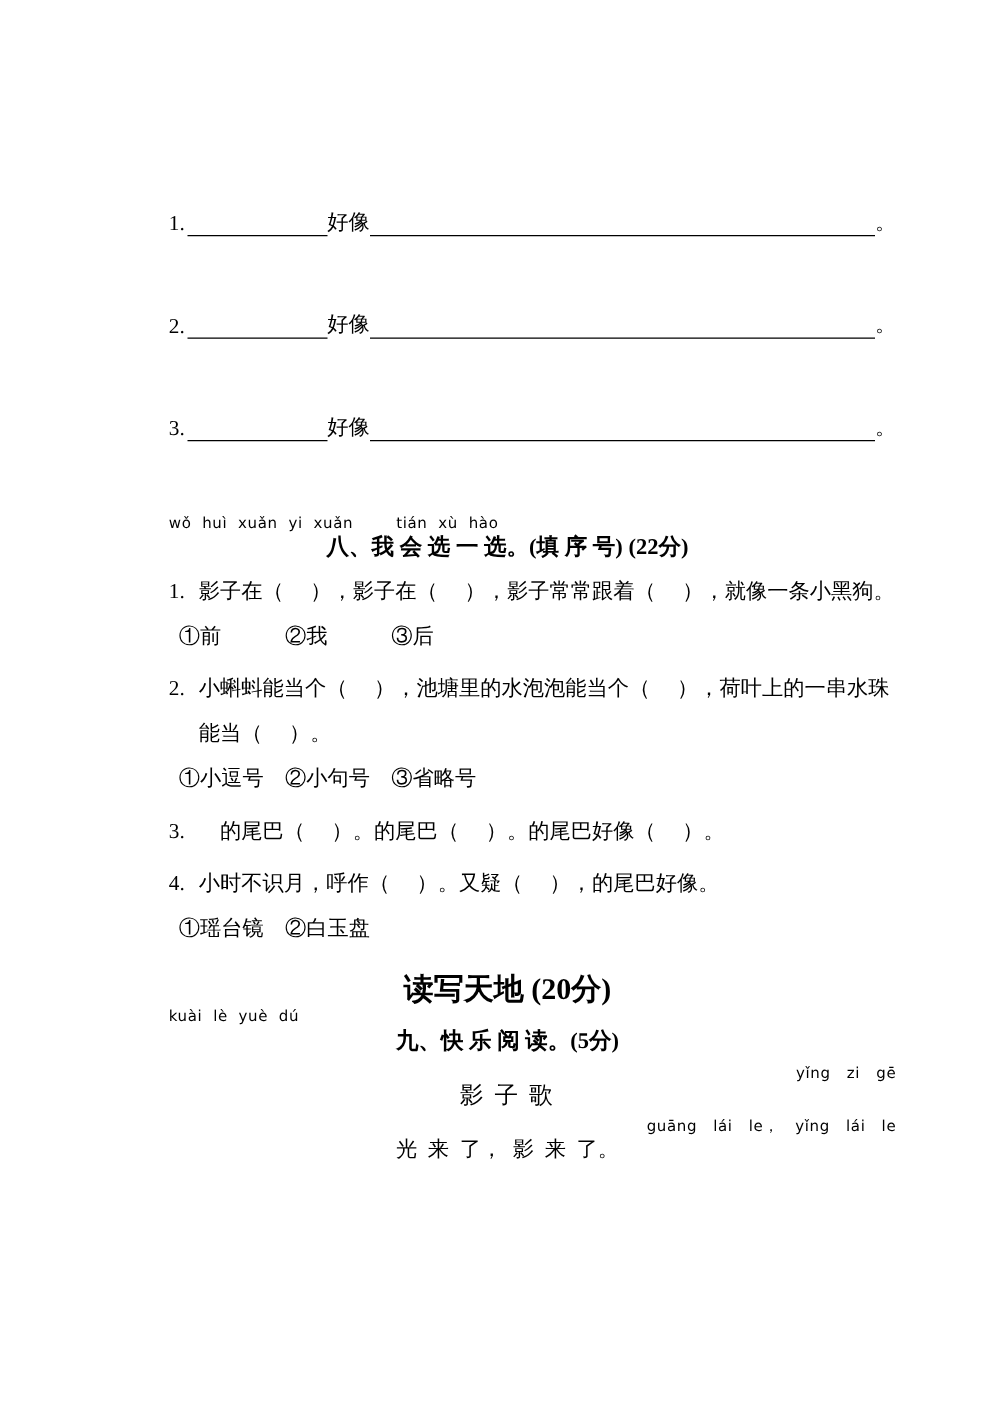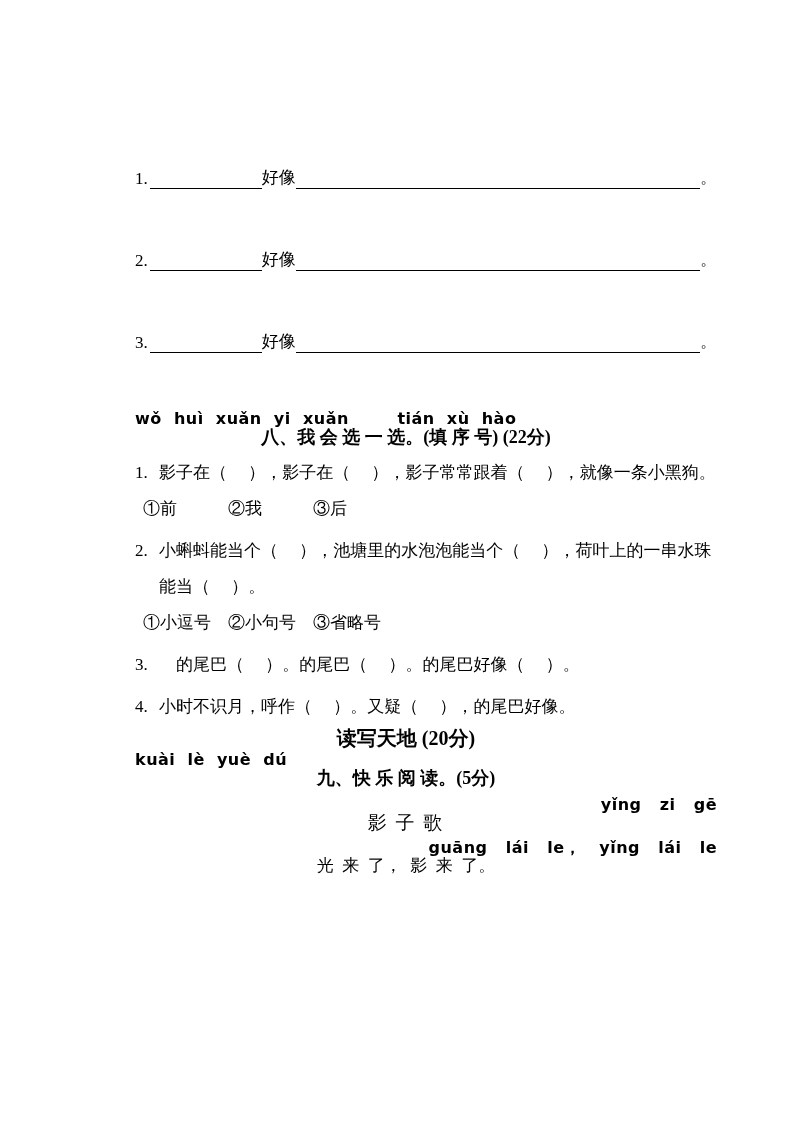--- a/index.html
+++ b/index.html
@@ -32,25 +32,24 @@
     border-bottom: 1px solid #000;
     height: 1.15em;
   }
   .blank.short { width: 112px; }
   .blank.long  { flex: 1; min-width: 300px; }
 
   
   .section-head { margin-top: 2px; }
   .pinyin {
     font-family: "DejaVu Sans", sans-serif;
-    font-size: 16px;
+    font-size: 12px;
     line-height: 13px;
     letter-spacing: 0.5px;
     white-space: pre;
-    font-weight: bold;
   }
   .head-text {
     font-weight: bold;
     font-size: 18px;
     line-height: 24px;
     white-space: pre;
     text-align: center;
   }
   .indent-pinyin { margin-left: 40px; }
 
@@ -58,22 +57,22 @@
   .q { margin-left: 40px; }
   .q-line { display: flex; line-height: 36px; margin-top: 6px; }
   .q-num { flex: 0 0 24px; }
   .q-text { flex: 1; }
   .q-opts { margin-left: 8px; line-height: 36px; white-space: pre; }
 
   
   .center-head {
     text-align: center;
     font-weight: bold;
-    font-size: 20px;
-    margin-top: 0;
+    font-size: 24px;
+    margin-top: 18px;
     line-height: 26px;
   }
   .poem-block { text-align: center; margin-top: 8px; }
   .poem-title {
     font-weight: normal;
     font-size: 19px;
     line-height: 24px;
     letter-spacing: 2px;
     white-space: pre;
   }
@@ -140,20 +139,21 @@
         <span class="q-num">3.</span>
         <span class="q-text">　的尾巴（ 　）。的尾巴（ 　）。的尾巴好像（ 　）。</span>
       </div>
     </div>
 
     <div class="q">
       <div class="q-line">
         <span class="q-num">4.</span>
         <span class="q-text">小时不识月，呼作（ 　）。又疑（ 　），的尾巴好像。</span>
       </div>
+      <div class="q-opts">①瑶台镜　②白玉盘</div>
     </div>
 
     <div class="center-head">读写天地 (20分)</div>
 
     <div class="section-head">
       <div class="pinyin indent-pinyin">kuài  lè  yuè  dú</div>
       <div class="head-text"><span>九、</span><span>快 乐 阅 读。(5分)</span></div>
     </div>
 
     <div class="poem-block">

